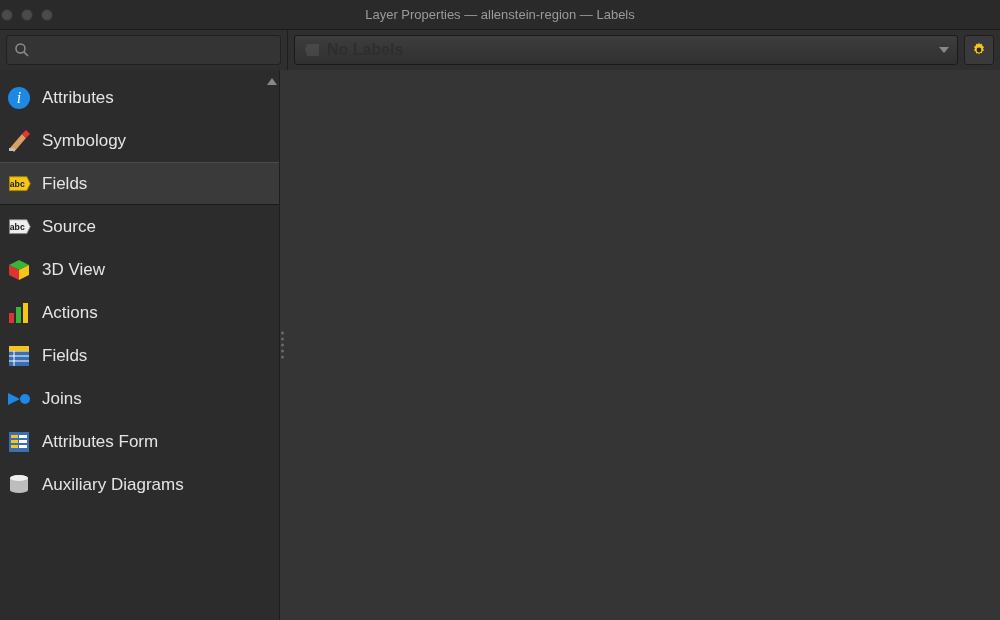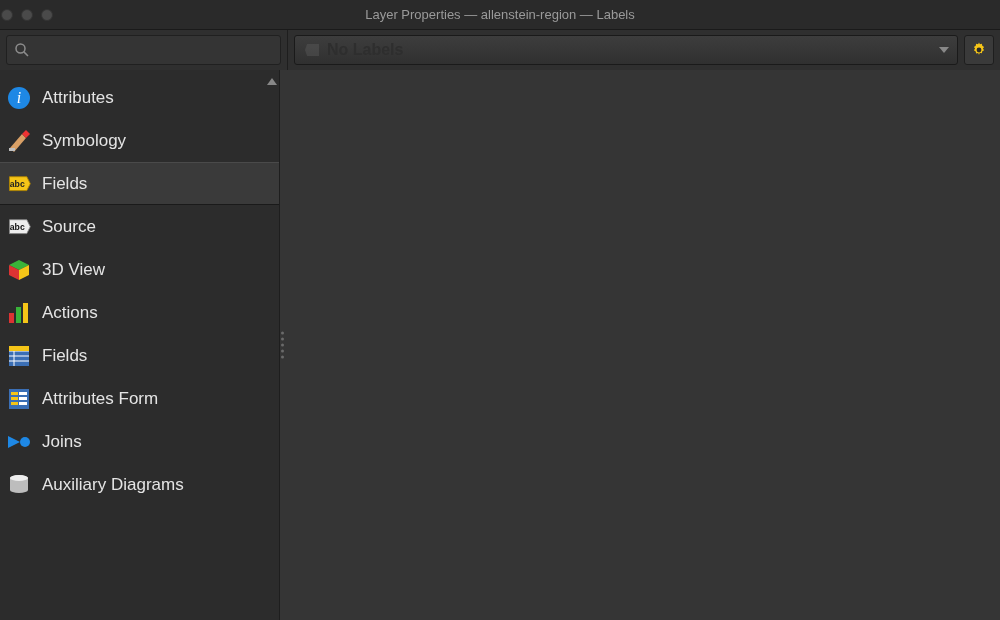--- a/index.html
+++ b/index.html
@@ -260,45 +260,45 @@
               </g>
               <rect x="3" y="3" width="20" height="5" fill="#f5c518"></rect>
             </svg>
         </span>
         <span>Fields</span>
       </div>
 
       <div class="nav-item">
         <span class="mi">
           <svg viewBox="0 0 26 26">
+              <polygon points="2,7 2,19 14,13" fill="#1e88e5"></polygon>
+              <circle cx="19" cy="13" r="5" fill="#1e88e5"></circle>
+            </svg>
+        </span>
+        <span>Joins</span>
+      </div>
+
+      <div class="nav-item">
+        <span class="mi">
+          <svg viewBox="0 0 26 26">
               <rect x="3" y="3" width="20" height="20" fill="#3b6fb5"></rect>
               <rect x="5" y="6" width="7" height="3" fill="#f5c518"></rect>
               <rect x="13" y="6" width="8" height="3" fill="#fff"></rect>
               <rect x="5" y="11" width="7" height="3" fill="#f5c518"></rect>
               <rect x="13" y="11" width="8" height="3" fill="#fff"></rect>
               <rect x="5" y="16" width="7" height="3" fill="#f5c518"></rect>
               <rect x="13" y="16" width="8" height="3" fill="#fff"></rect>
             </svg>
         </span>
         <span>Attributes Form</span>
       </div>
 
       <div class="nav-item">
         <span class="mi">
           <svg viewBox="0 0 26 26">
-              <polygon points="2,7 2,19 14,13" fill="#1e88e5"></polygon>
-              <circle cx="19" cy="13" r="5" fill="#1e88e5"></circle>
-            </svg>
-        </span>
-        <span>Joins</span>
-      </div>
-
-      <div class="nav-item">
-        <span class="mi">
-          <svg viewBox="0 0 26 26">
               <ellipse cx="13" cy="6" rx="9" ry="3" fill="#d8d8d8"></ellipse>
               <path d="M4 6 v12 a9 3 0 0 0 18 0 V6" fill="#bdbdbd"></path>
               <ellipse cx="13" cy="6" rx="9" ry="3" fill="#eee"></ellipse>
             </svg>
         </span>
         <span>Auxiliary Diagrams</span>
       </div>
 
 
     </div>

